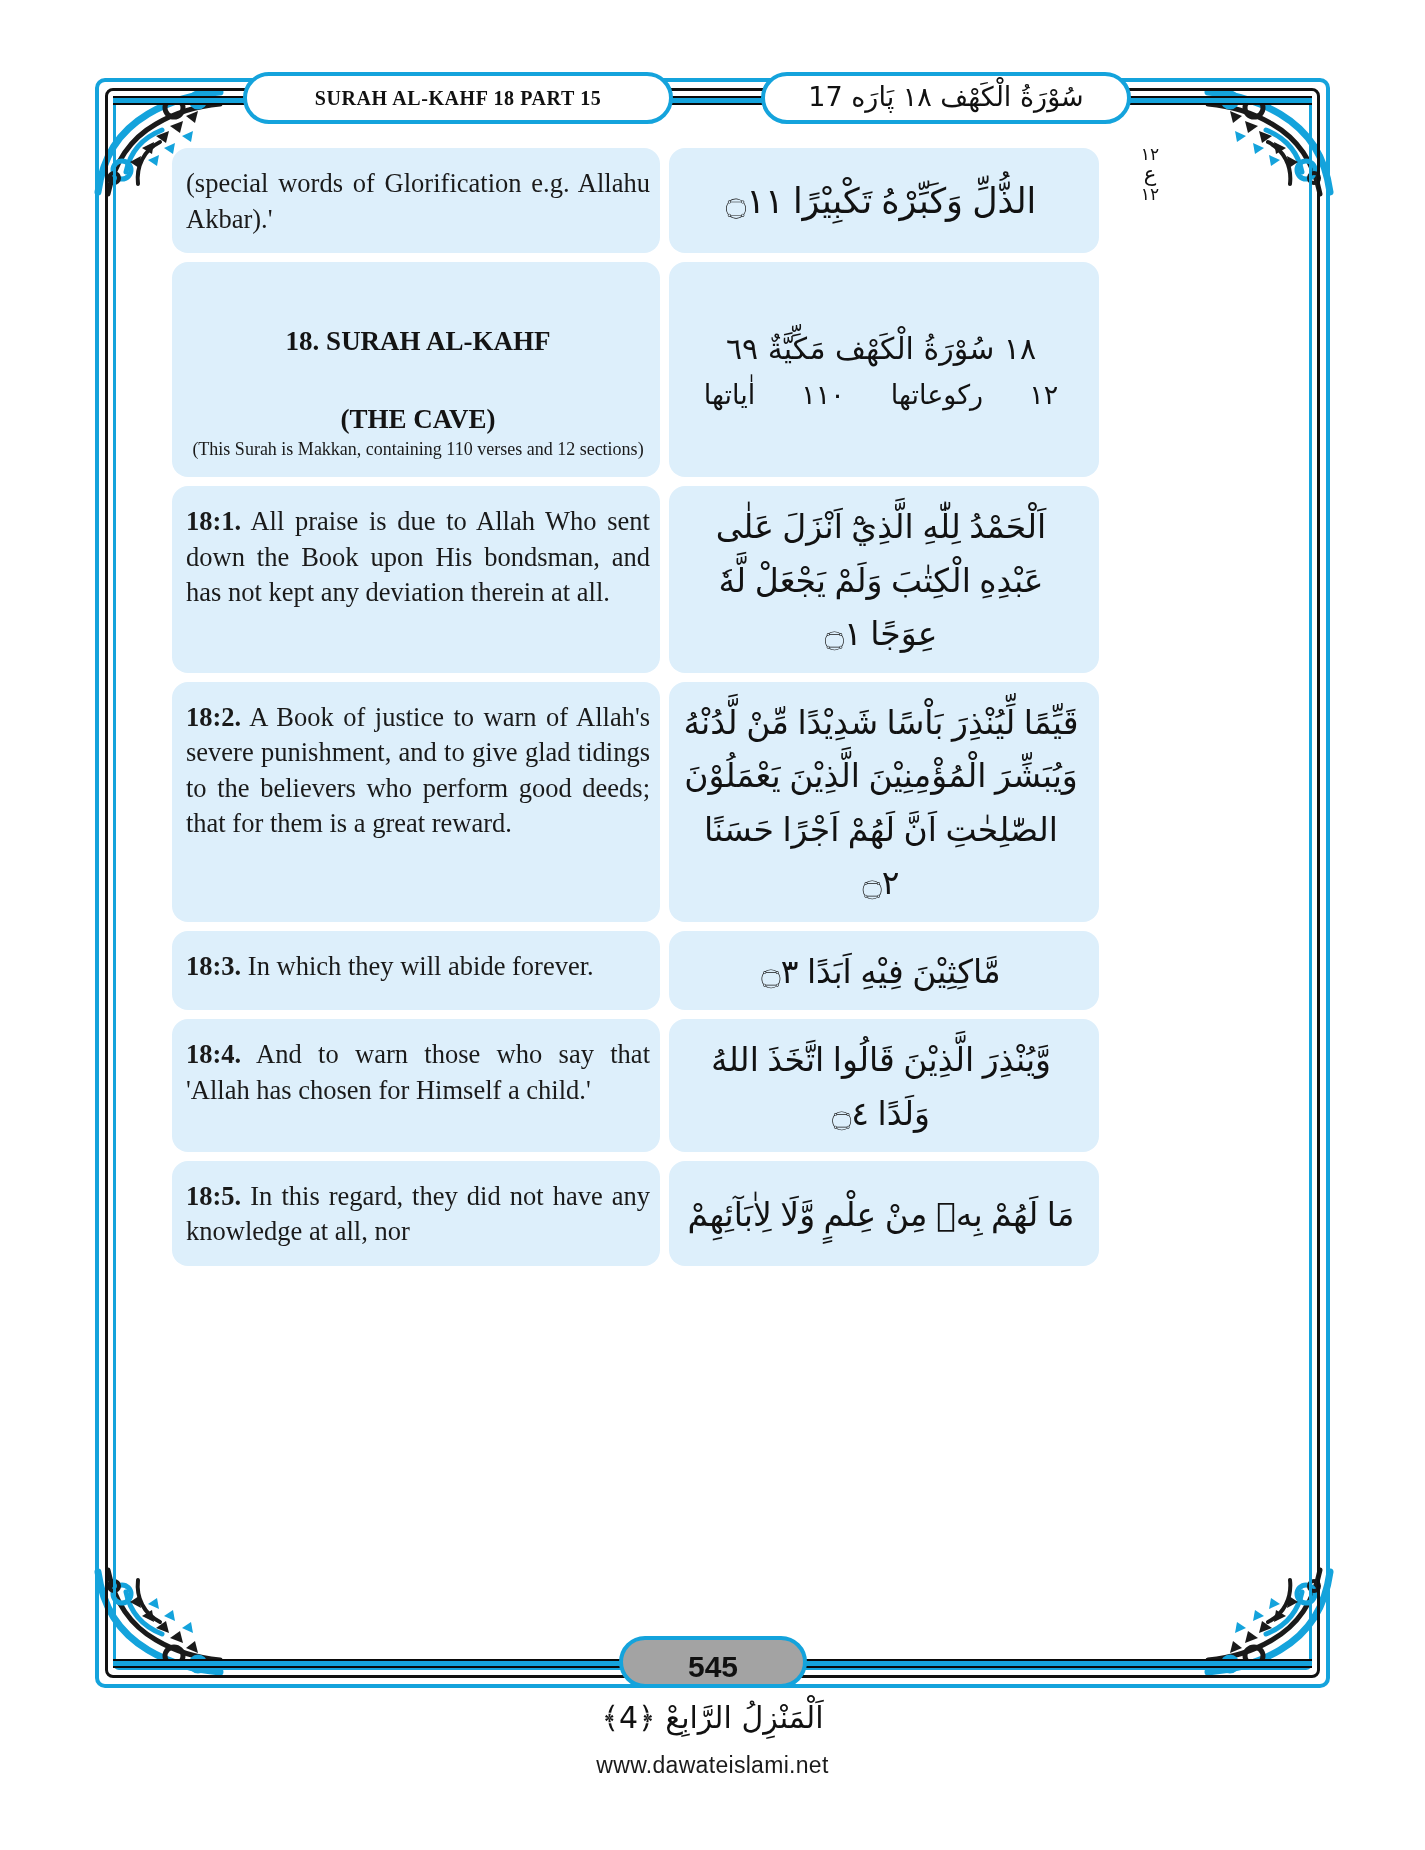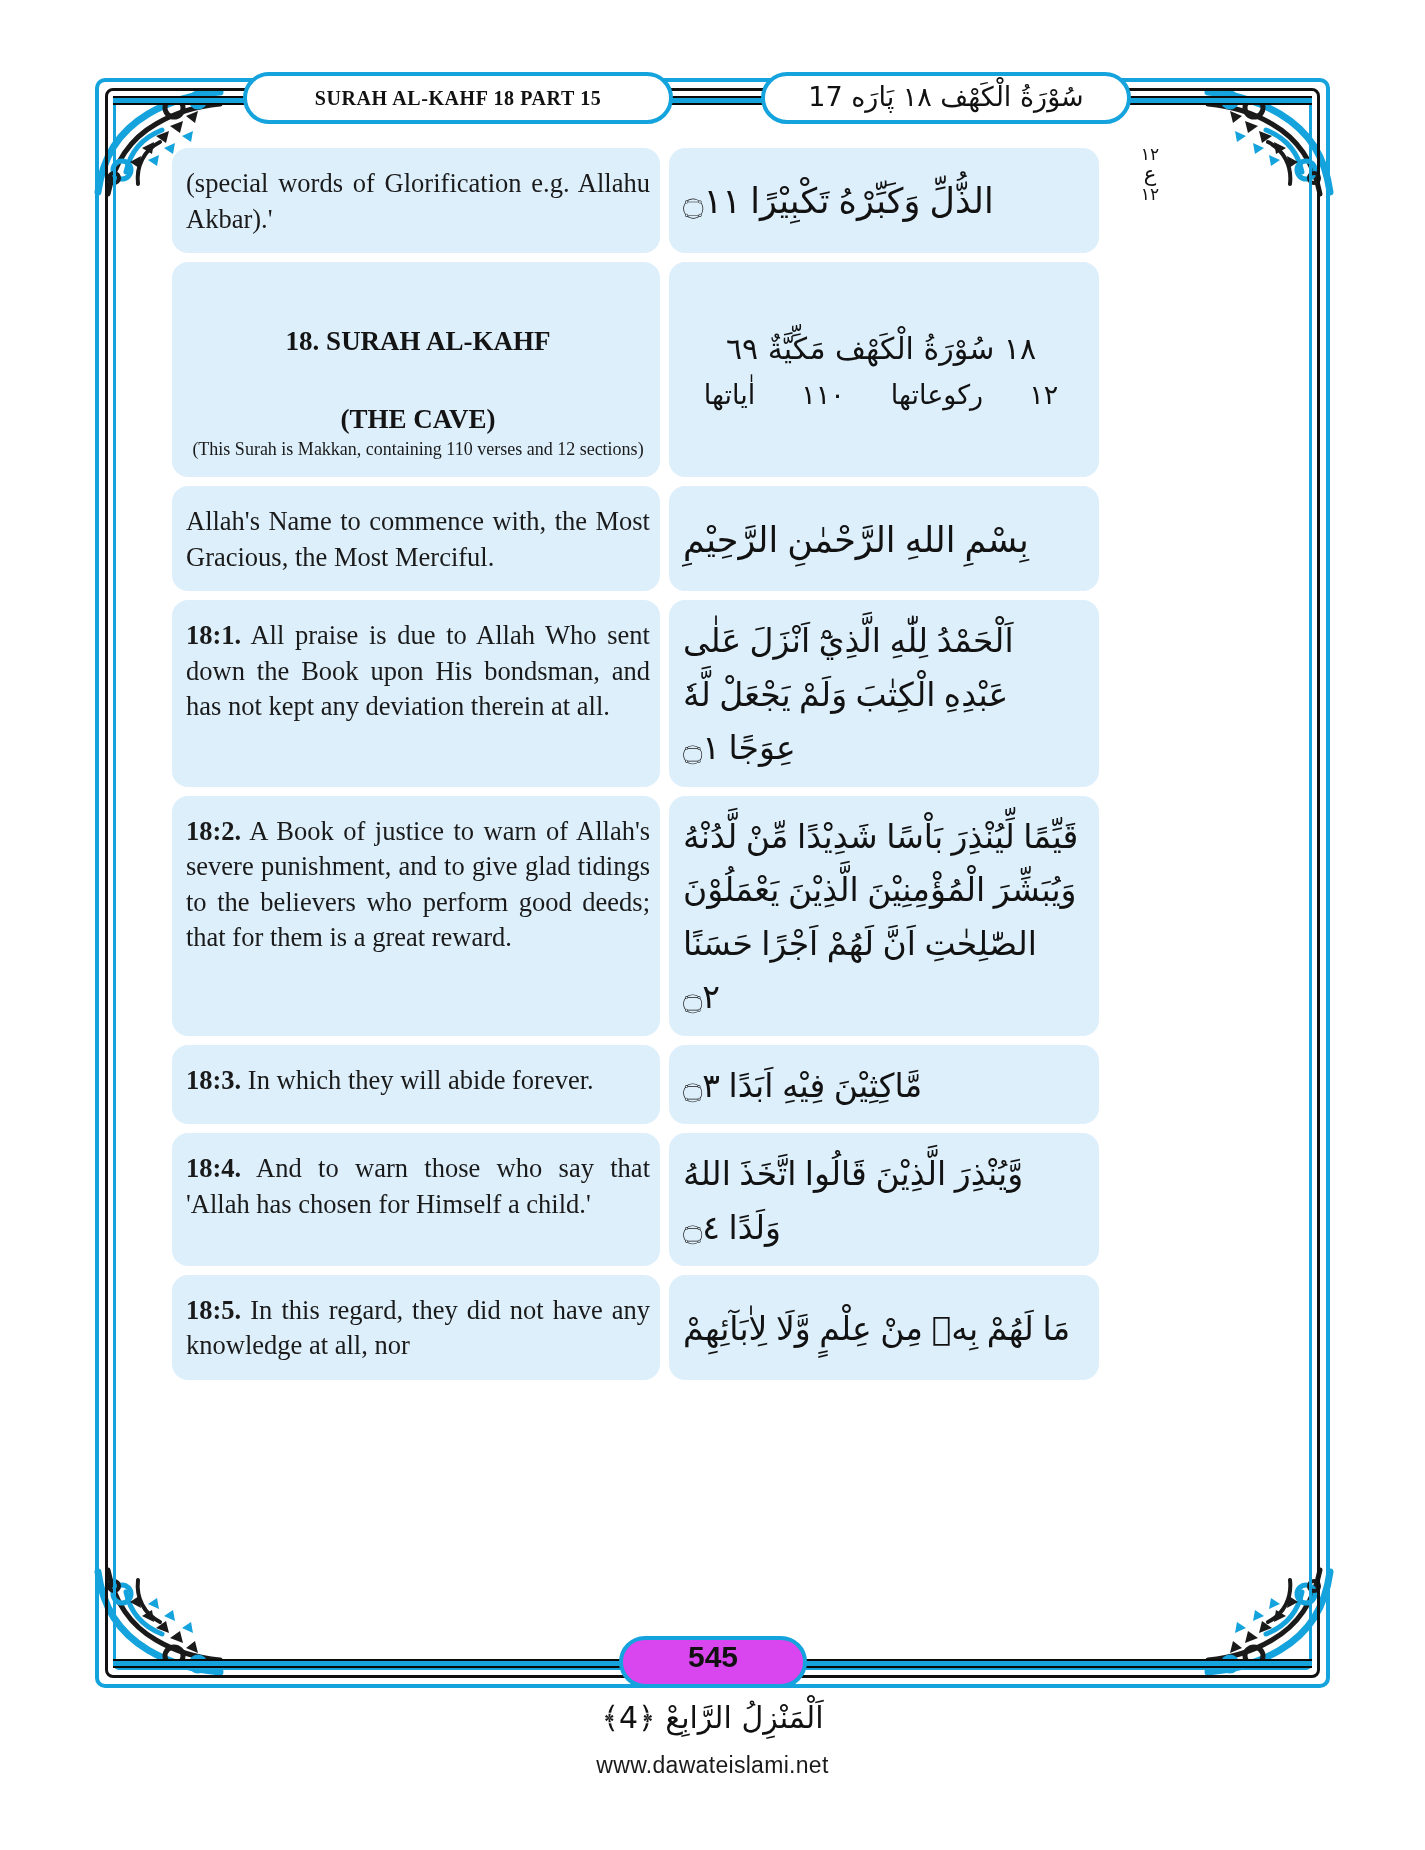--- a/index.html
+++ b/index.html
@@ -166,21 +166,21 @@
     line-height: 1.3;
     text-align: center;
     color: #1a1a1a;
     margin-top: 2px;
   }
 
   
   .ar-text {
     font-family: "DejaVu Sans", sans-serif;
     direction: rtl;
-    text-align: left;
+    text-align: center;
     color: #121212;
     font-size: 33px;
     line-height: 1.62;
     word-spacing: -2px;
   }
   .ar-text.big { font-size: 35px; }
   .ar-head {
     font-family: "DejaVu Sans", sans-serif;
     direction: rtl;
     text-align: center;
@@ -229,26 +229,26 @@
     width: 1199px; height: 9px;
     background: #14a3dc;
     border-top: 2px solid #0a0a0a;
     border-bottom: 2px solid #0a0a0a;
     box-sizing: border-box;
   }
   .footer-pill {
     position: absolute;
     left: 506px; top: 0;
     width: 188px; height: 52px;
-    background: #d946ef;
+    background: #a3a3a3;
     border: 4px solid #14a3dc;
     border-radius: 28px;
     box-sizing: border-box;
     display: flex;
-    align-items: flex-start;
+    align-items: flex-end;
     justify-content: center;
   }
   .page-number {
     font-family: "Liberation Sans", sans-serif;
     font-size: 30px;
     font-weight: bold;
     color: #111111;
   }
   .manzil {
     position: absolute;
@@ -424,28 +424,20 @@
           <div class="row2">
             <span>١٢</span>
             <span>رکوعاتها</span>
             <span>١١٠</span>
             <span>اٰیاتها</span>
           </div>
         </div>
       </div>
     </div>
 
-    <div class="row">
-      <div class="cell en">
-        <div class="en-text">Allah's Name to commence with, the Most Gracious, the Most Merciful.</div>
-      </div>
-      <div class="cell ar">
-        <div class="ar-text big">بِسْمِ اللهِ الرَّحْمٰنِ الرَّحِيْمِ</div>
-      </div>
-    </div>
 
     <div class="row">
       <div class="cell en">
         <div class="en-text">
           <span class="vnum">18:1.</span>
           <span>All praise is due to Allah Who sent down the Book upon His bondsman, and has not kept any deviation therein at all.</span>
         </div>
       </div>
       <div class="cell ar">
         <div class="ar-text">اَلْحَمْدُ لِلّٰهِ الَّذِيْٓ اَنْزَلَ عَلٰى عَبْدِهِ الْكِتٰبَ وَلَمْ يَجْعَلْ لَّهٗ عِوَجًا ۝١</div>

